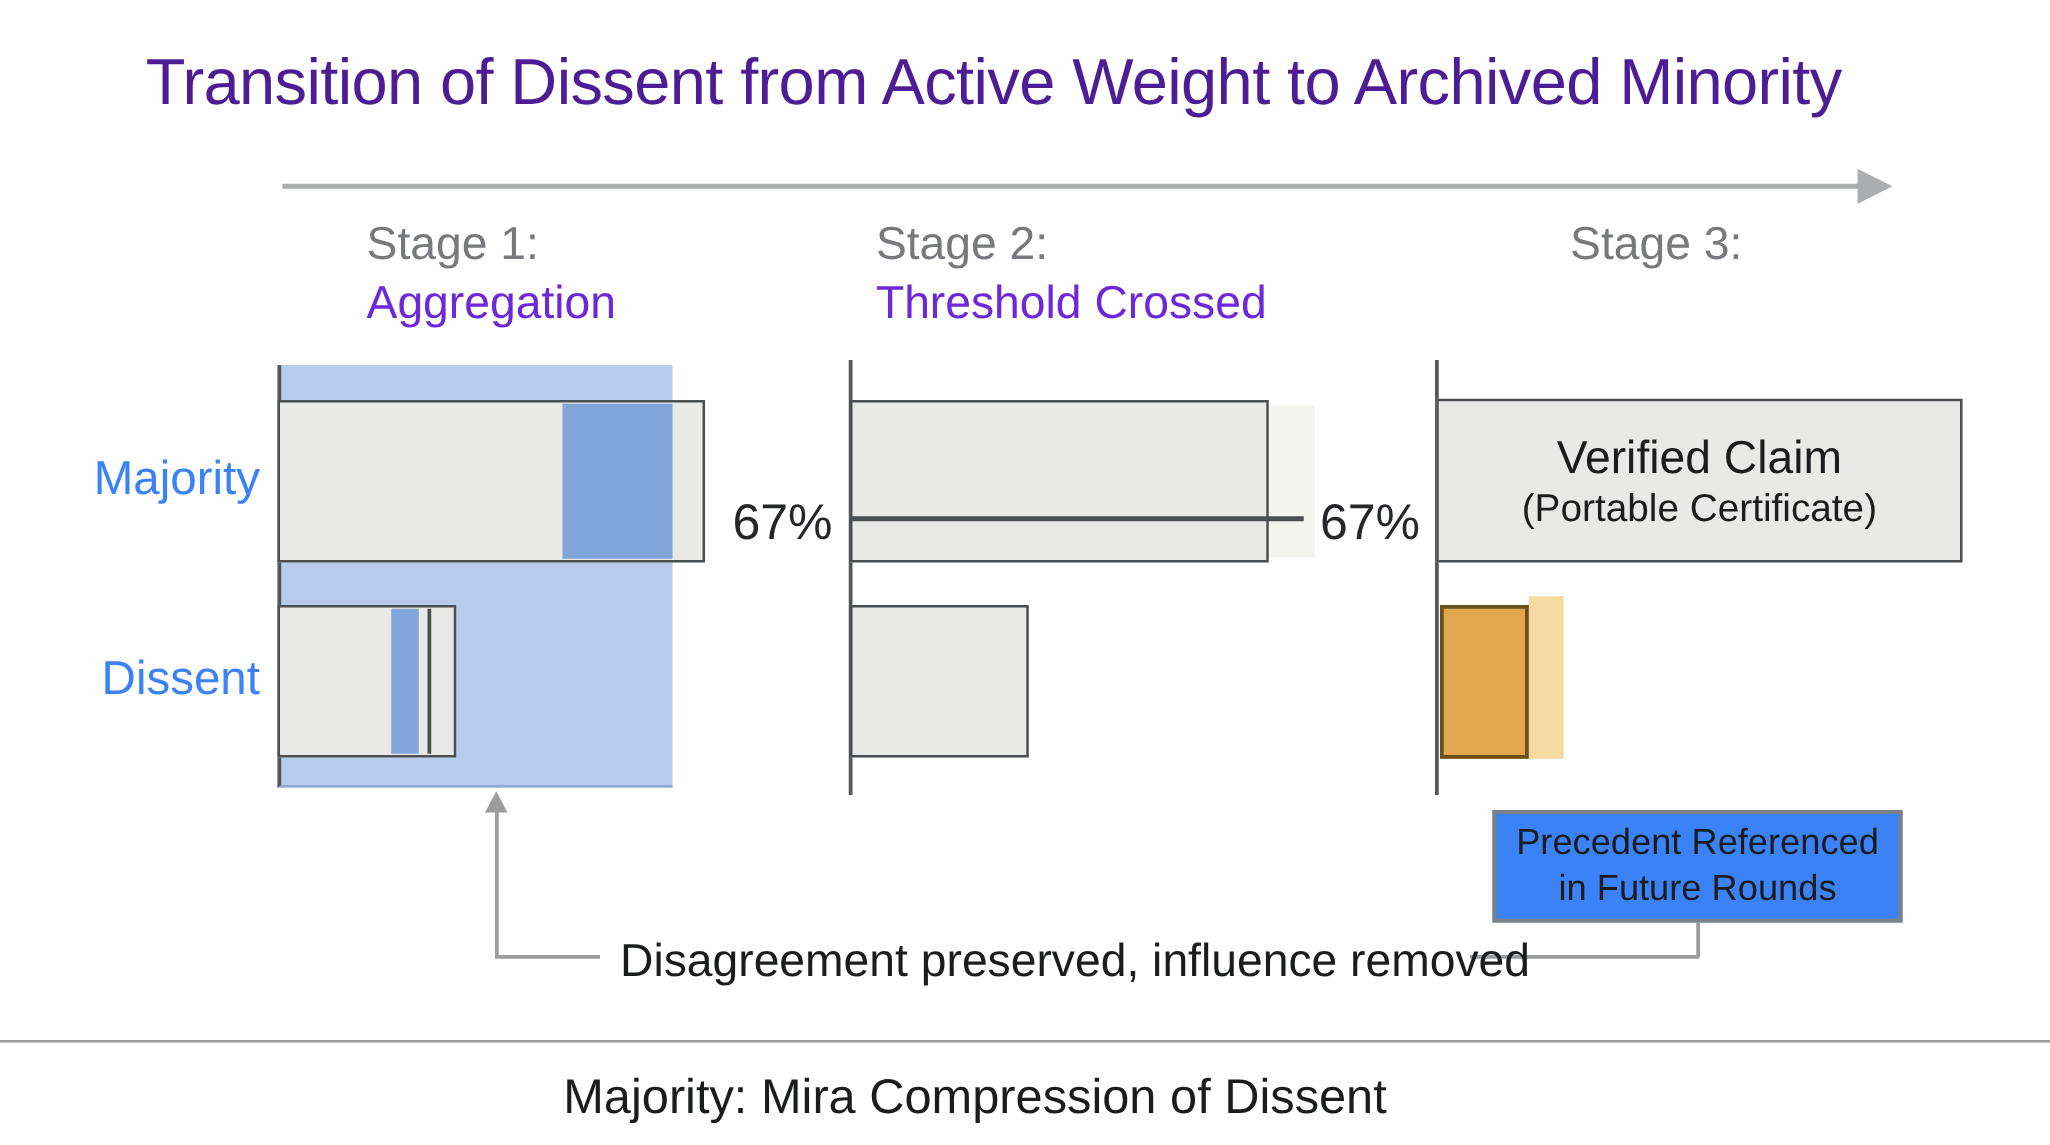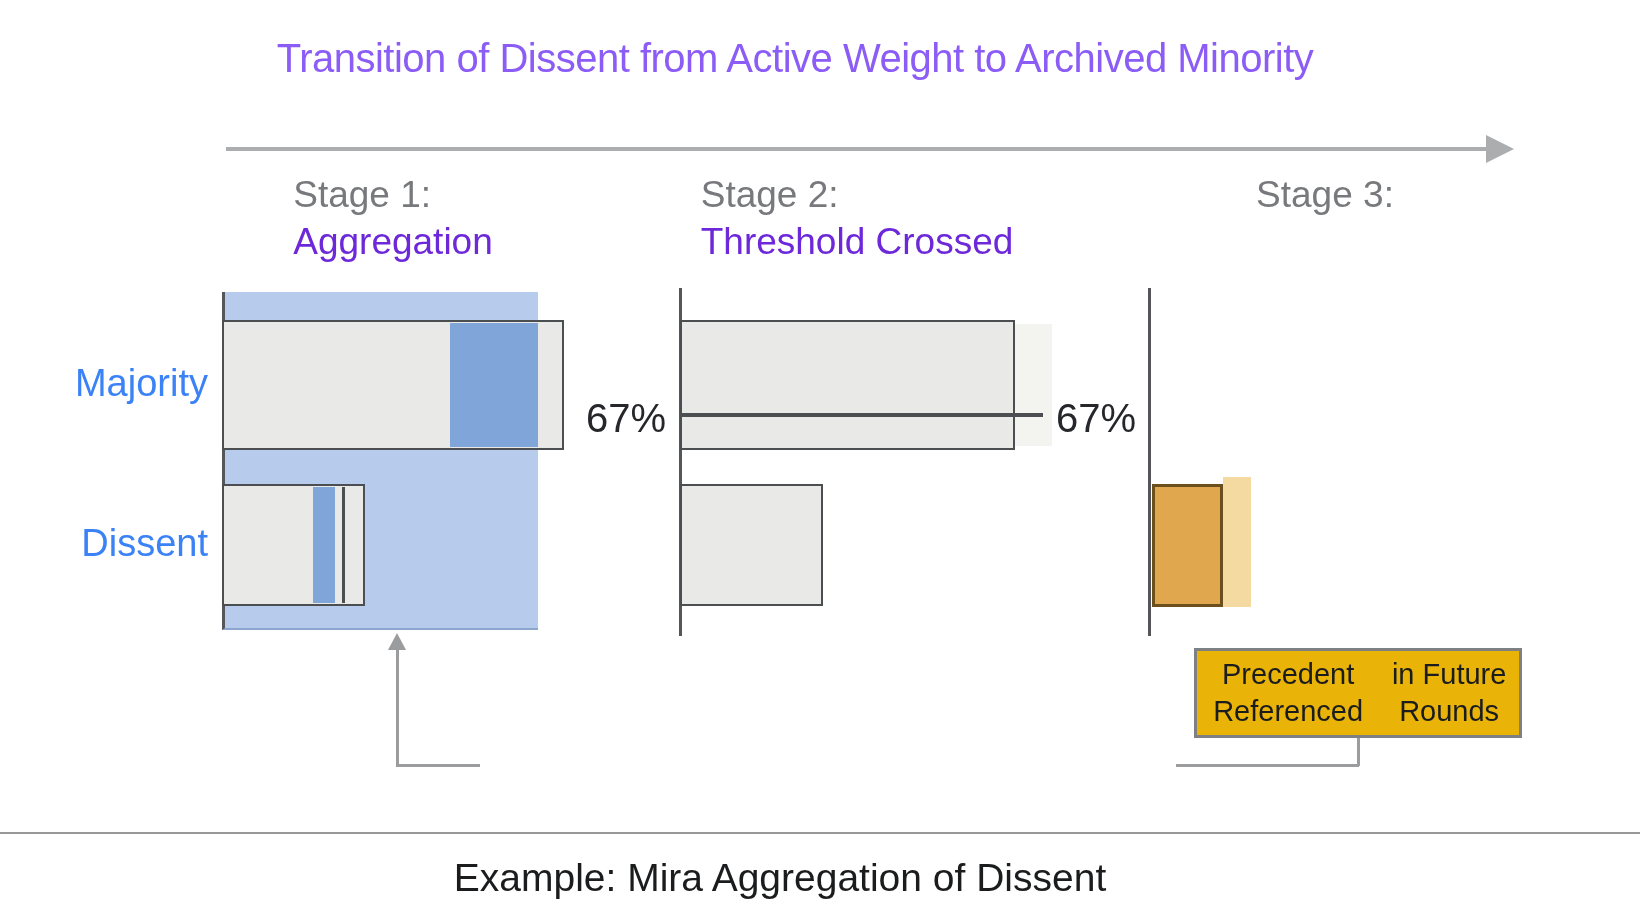--- a/index.html
+++ b/index.html
@@ -3,21 +3,21 @@
 <meta charset="utf-8">
 <style>
   html,body{margin:0;padding:0;background:#ffffff;}
   .canvas{
     position:relative;width:1640px;height:916px;background:#ffffff;overflow:hidden;
     font-family:"Liberation Sans", sans-serif;color:#1b1c1d;
   }
   .abs{position:absolute;}
   .title{
     top:36px;left:795px;transform:translateX(-50%);
-    font-size:40px;color:#8b5cf6;white-space:nowrap;letter-spacing:-0.5px;
+    font-size:52px;color:#4c1d95;white-space:nowrap;letter-spacing:-0.5px;
   }
   
   .arrow-line{top:147px;left:226px;width:1262px;height:4px;background:#abadaf;}
   .arrow-head{top:135px;left:1486px;width:0;height:0;
     border-left:28px solid #abadaf;border-top:14px solid transparent;border-bottom:14px solid transparent;}
   
   .stage{top:172px;transform:translateX(-50%);text-align:left;white-space:nowrap;}
   .stage .num{font-size:37px;color:#77797c;line-height:46px;}
   .stage .nm{font-size:37px;color:#6d28d9;line-height:47px;}
   
@@ -26,22 +26,22 @@
   .bar{background:#e9e9e7;border:2.5px solid #4c4f52;box-sizing:border-box;}
   .axis{background:#54565a;}
   .ghost{background:#f3f3f0;}
   
   .vc{display:flex;flex-direction:column;justify-content:center;align-items:center;text-align:center;}
   .vc .l1{font-size:37px;font-weight:500;line-height:45px;}
   .vc .l2{font-size:31px;line-height:38px;}
   .ad .l1{font-size:37px;line-height:47px;}
   .ad .l2{font-size:35px;line-height:45px;}
   .precedent{
-    background:#eab308;border:3px solid #7e8184;box-sizing:border-box;
-    display:flex;flex-direction:row;justify-content:center;align-items:center;text-align:center;
+    background:#3b82f6;border:3px solid #7e8184;box-sizing:border-box;
+    display:flex;flex-direction:column;justify-content:center;align-items:center;text-align:center;
   }
   .precedent div{font-size:29px;line-height:37px;}
   .conn{background:#9a9c9e;}
   .up-arrow-head{width:0;height:0;border-bottom:17px solid #9a9c9e;
     border-left:9px solid transparent;border-right:9px solid transparent;}
   .annotation{font-size:37px;color:#1b1c1d;white-space:nowrap;}
   .divider{top:832px;left:0;width:1640px;height:2px;background:#96989a;}
   .caption{top:856px;left:780px;transform:translateX(-50%);font-size:39px;color:#1b1c1d;white-space:nowrap;}
 </style>
 </head>
@@ -78,30 +78,35 @@
 
   <div class="abs axis" style="left:679px;top:288px;width:3px;height:348px;"></div>
   <div class="abs ghost" style="left:1014px;top:324px;width:38px;height:122px;"></div>
   <div class="abs bar" style="left:680px;top:320px;width:335px;height:130px;"></div>
   <div class="abs" style="left:680px;top:413px;width:363px;height:3.5px;background:#4c4f52;"></div>
   <div class="abs" style="left:570px;top:396px;width:96px;text-align:right;font-size:40px;color:#26272a;">67%</div>
   <div class="abs" style="left:1056px;top:396px;font-size:40px;color:#26272a;">67%</div>
   <div class="abs bar" style="left:680px;top:484px;width:143px;height:122px;"></div>
 
   <div class="abs axis" style="left:1148px;top:288px;width:3px;height:348px;"></div>
+  <div class="abs bar vc" style="left:1149px;top:319px;width:421px;height:131px;">
+    <div class="l1">Verified Claim</div>
+    <div class="l2">(Portable Certificate)</div>
+  </div>
   <div class="abs" style="left:1223px;top:477px;width:28px;height:130px;background:#f4d9a1;"></div>
   <div class="abs" style="left:1152px;top:484px;width:71px;height:123px;background:#e1a74f;border:3px solid #6b501e;box-sizing:border-box;"></div>
   <div class="abs precedent" style="left:1194px;top:648px;width:328px;height:90px;">
     <div>Precedent Referenced</div>
     <div>in Future Rounds</div>
   </div>
 
   <div class="abs conn" style="left:1357px;top:738px;width:2.5px;height:28px;"></div>
   <div class="abs conn" style="left:1176px;top:764px;width:183px;height:2.5px;"></div>
 
   <div class="abs up-arrow-head" style="left:388px;top:633px;"></div>
   <div class="abs conn" style="left:396px;top:648px;width:2.5px;height:118px;"></div>
   <div class="abs conn" style="left:396px;top:764px;width:84px;height:2.5px;"></div>
+  <div class="abs annotation" style="left:496px;top:748px;">Disagreement preserved, influence removed</div>
 
   <div class="abs divider"></div>
-  <div class="abs caption">Example: Mira Aggregation of Dissent</div>
+  <div class="abs caption">Majority: Mira Compression of Dissent</div>
 
 </div>
 
 </body></html>

